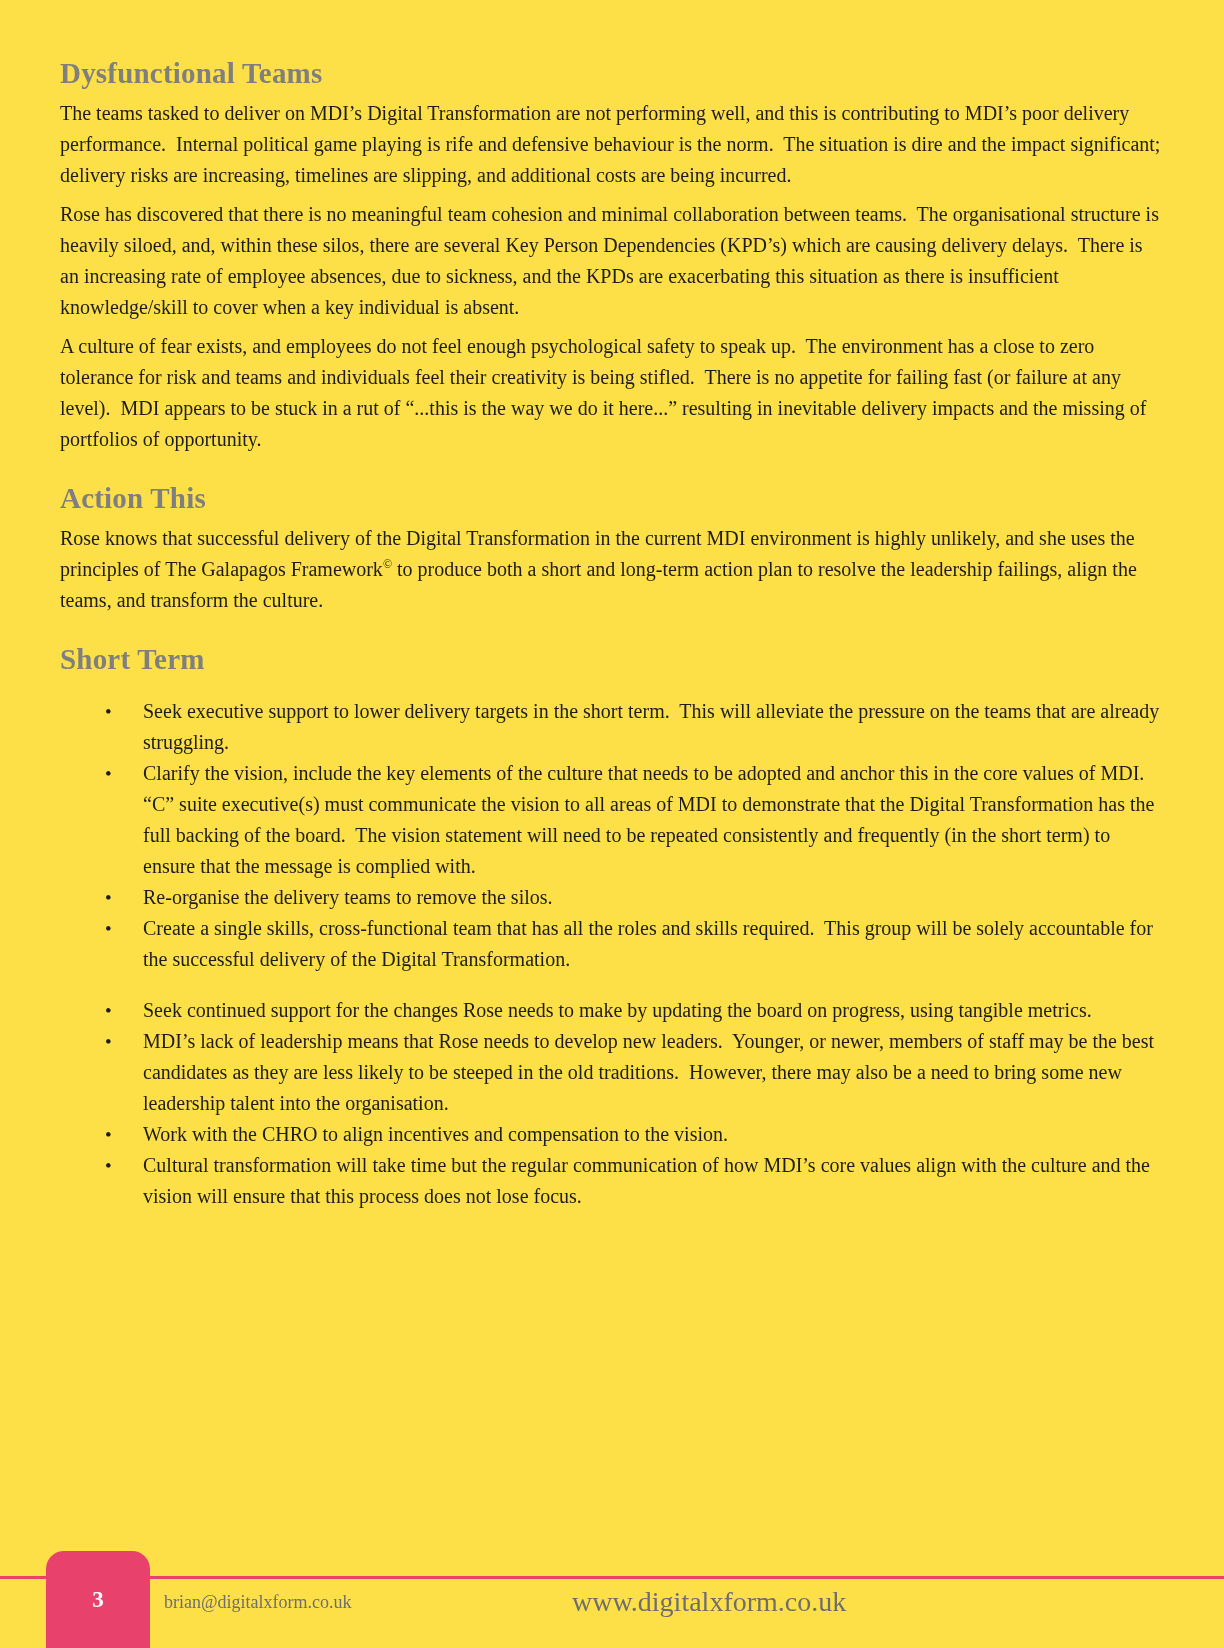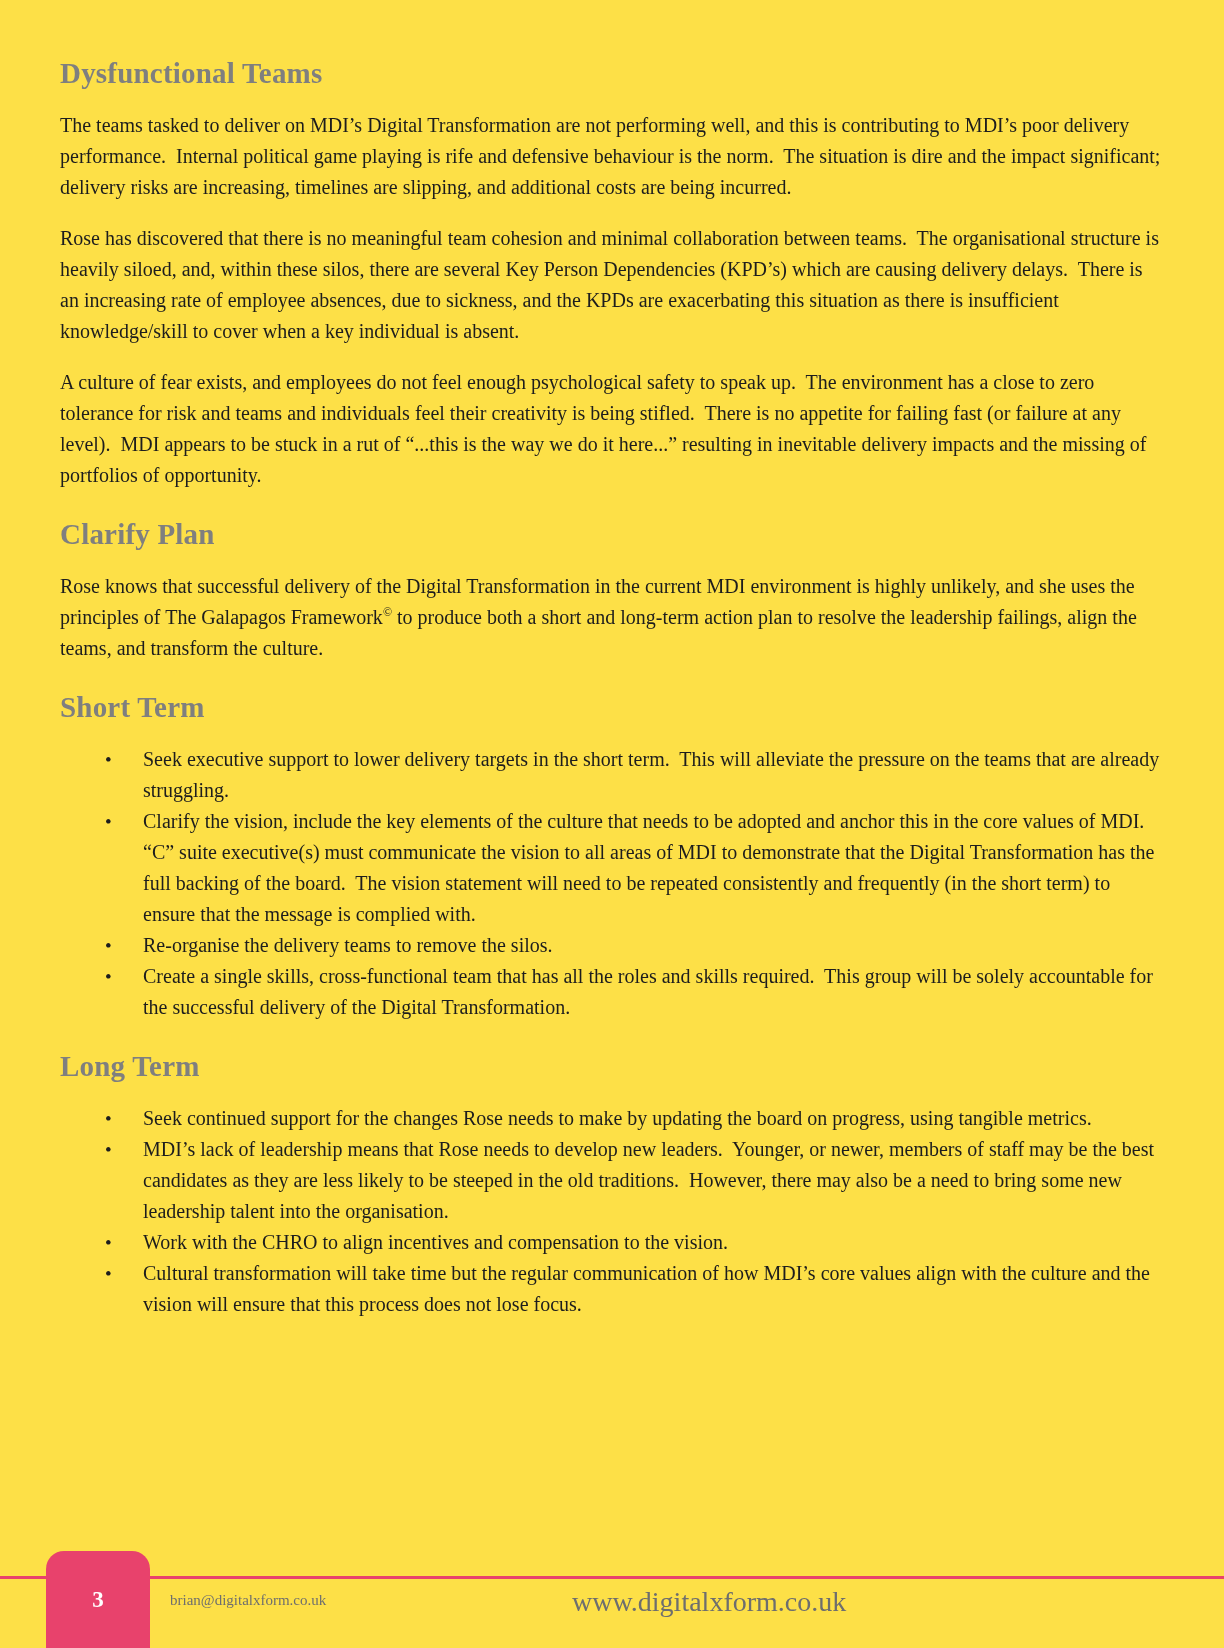--- a/index.html
+++ b/index.html
@@ -23,21 +23,21 @@
     font-size: 29px;
     line-height: 34px;
     font-weight: bold;
     color: #7f7f7f;
     letter-spacing: 0.2px;
   }
   .doc-heading.spaced { margin-top: 26px; }
   .para {
     font-size: 20px;
     line-height: 31px;
-    margin-top: 20px;
+    margin-top: 8px;
     white-space: pre-wrap;
     color: #1d1d1d;
   }
   .sup {
     vertical-align: super;
     font-size: 12px;
     line-height: 0;
   }
   .doc-list {
     list-style: none;
@@ -77,23 +77,23 @@
     border-radius: 18px 18px 0 0;
     display: flex;
     align-items: center;
     justify-content: center;
     color: #ffffff;
     font-size: 23px;
     font-weight: bold;
   }
   .footer-email {
     position: absolute;
-    left: 170px;
+    left: 164px;
     top: 1592px;
-    font-size: 15px;
+    font-size: 18px;
     color: #6e6e6e;
     text-align: center;
   }
   .footer-site {
     position: absolute;
     left: 572px;
     top: 1586px;
     font-size: 28px;
     color: #6e6e6e;
   }
@@ -105,21 +105,21 @@
   <div class="content">
 
     <h1 class="doc-heading">Dysfunctional Teams</h1>
 
     <p class="para">The teams tasked to deliver on MDI’s Digital Transformation are not performing well, and this is contributing to MDI’s poor delivery performance.  Internal political game playing is rife and defensive behaviour is the norm.  The situation is dire and the impact significant; delivery risks are increasing, timelines are slipping, and additional costs are being incurred.</p>
 
     <p class="para">Rose has discovered that there is no meaningful team cohesion and minimal collaboration between teams.  The organisational structure is heavily siloed, and, within these silos, there are several Key Person Dependencies (KPD’s) which are causing delivery delays.  There is an increasing rate of employee absences, due to sickness, and the KPDs are exacerbating this situation as there is insufficient knowledge/skill to cover when a key individual is absent.</p>
 
     <p class="para">A culture of fear exists, and employees do not feel enough psychological safety to speak up.  The environment has a close to zero tolerance for risk and teams and individuals feel their creativity is being stifled.  There is no appetite for failing fast (or failure at any level).  MDI appears to be stuck in a rut of “...this is the way we do it here...” resulting in inevitable delivery impacts and the missing of portfolios of opportunity.</p>
 
-    <h1 class="doc-heading spaced">Clarify Plan</h1>
+    <h1 class="doc-heading spaced">Action This</h1>
 
     <p class="para"><span>Rose knows that successful delivery of the Digital Transformation in the current MDI environment is highly unlikely, and she uses the principles of The Galapagos Framework</span><span class="sup">©</span><span> to produce both a short and long-term action plan to resolve the leadership failings, align the teams, and transform the culture.</span></p>
 
     <h1 class="doc-heading spaced">Short Term</h1>
 
     <ul class="doc-list">
       <li>
         <span class="bullet-marker">•</span>
         <span class="bullet-text">Seek executive support to lower delivery targets in the short term.  This will alleviate the pressure on the teams that are already struggling.</span>
       </li>
@@ -130,21 +130,20 @@
       <li>
         <span class="bullet-marker">•</span>
         <span class="bullet-text">Re-organise the delivery teams to remove the silos.</span>
       </li>
       <li>
         <span class="bullet-marker">•</span>
         <span class="bullet-text">Create a single skills, cross-functional team that has all the roles and skills required.  This group will be solely accountable for the successful delivery of the Digital Transformation.</span>
       </li>
     </ul>
 
-    <h1 class="doc-heading spaced">Long Term</h1>
 
     <ul class="doc-list">
       <li>
         <span class="bullet-marker">•</span>
         <span class="bullet-text">Seek continued support for the changes Rose needs to make by updating the board on progress, using tangible metrics.</span>
       </li>
       <li>
         <span class="bullet-marker">•</span>
         <span class="bullet-text">MDI’s lack of leadership means that Rose needs to develop new leaders.  Younger, or newer, members of staff may be the best candidates as they are less likely to be steeped in the old traditions.  However, there may also be a need to bring some new leadership talent into the organisation.</span>
       </li>

